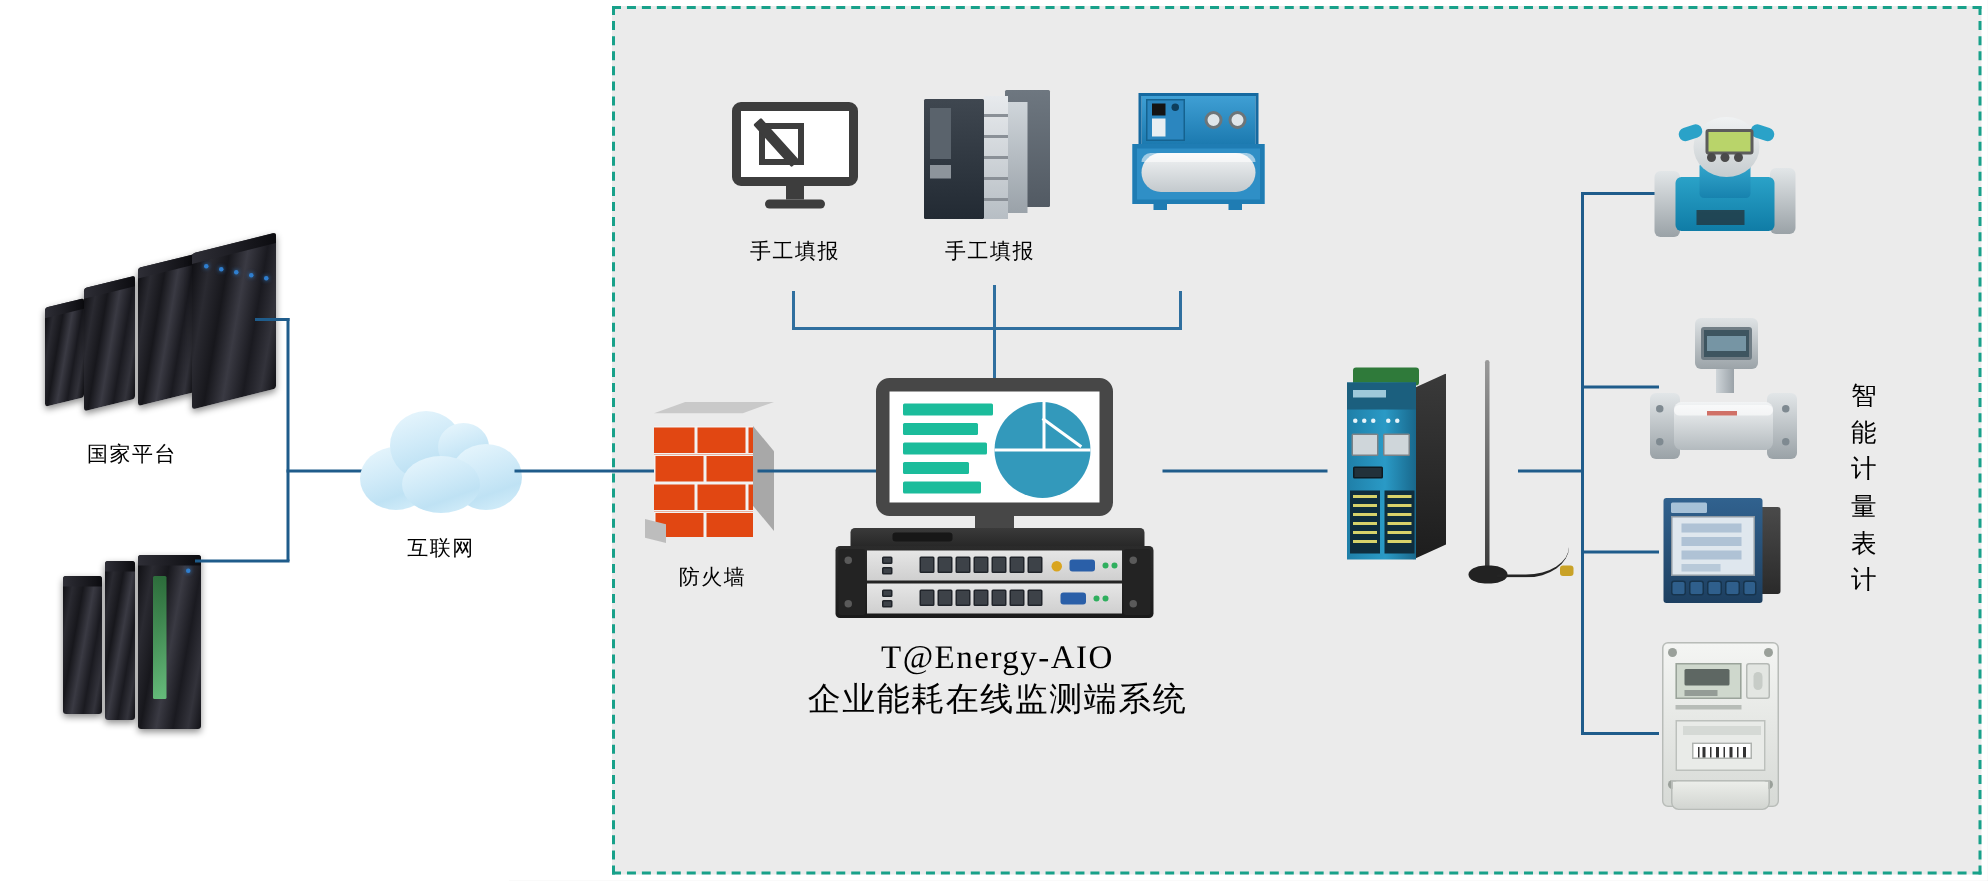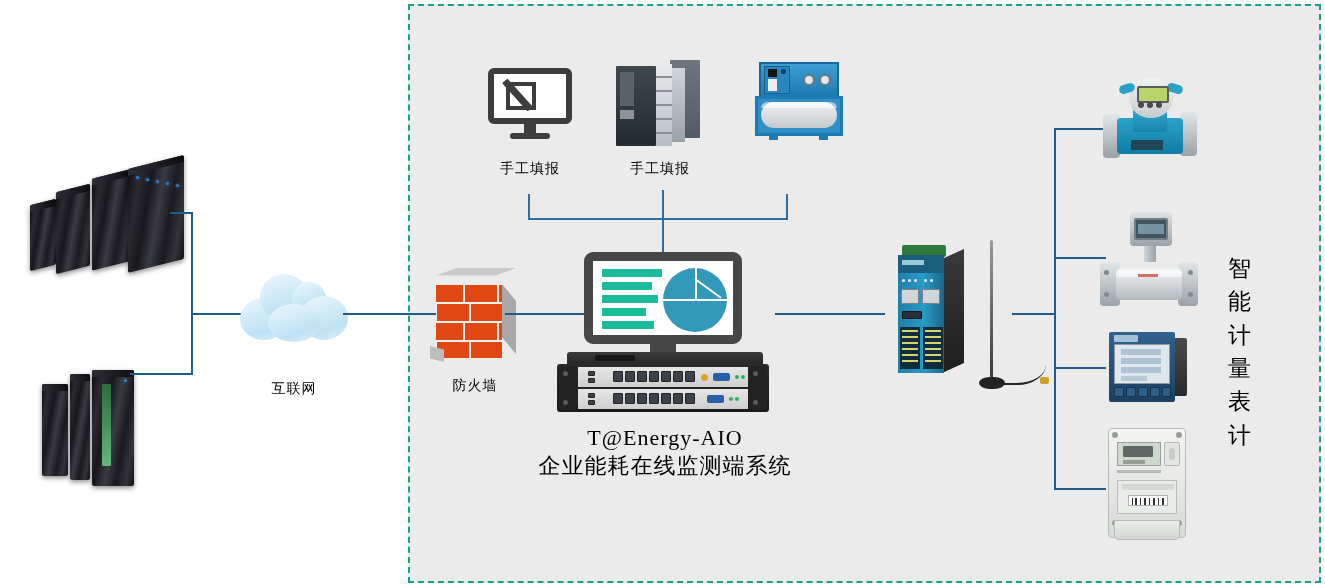--- a/index.html
+++ b/index.html
@@ -16,22 +16,22 @@
   
   .ln{position:absolute;background:#1f5c8b;}
   .lnh{height:2px;}
   .lnv{width:2px;}
   .ln-blue{background:#2f6f9f;}
 
   
   .lbl{position:absolute;color:#000;text-align:center;line-height:1.22;
        font-size:14px;letter-spacing:1px;white-space:pre-line;}
   .lbl-lg{font-size:22px;}
-  .vlbl{position:absolute;color:#000;font-size:23px;line-height:1.45;
-        width:30px;text-align:left;letter-spacing:1px;}
+  .vlbl{position:absolute;color:#000;font-size:17px;line-height:1.45;
+        width:30px;text-align:center;letter-spacing:1px;}
 
   
 
   
   .srvcluster{position:absolute;}
   .rack{position:absolute;border-radius:2px;
         background:linear-gradient(100deg,#0d0d11 0%,#2a2a31 18%,#17171c 35%,
                    #3a3a43 52%,#1a1a20 70%,#33333b 86%,#121217 100%);
         box-shadow:0 2px 5px rgba(0,0,0,.45);}
   .rack:before{content:"";position:absolute;left:0;right:0;top:0;height:7px;
@@ -121,20 +121,21 @@
     <div class="rack skew" style="left:22px;top:42px;width:26px;height:66px;"></div>
     <div class="rack skew" style="left:48px;top:28px;width:34px;height:82px;"></div>
     <div class="rack skew" style="left:84px;top:14px;width:38px;height:92px;"></div>
     <div class="rack skew" style="left:120px;top:2px;width:56px;height:104px;"></div>
     <div class="rack-led" style="left:128px;top:16px;"></div>
     <div class="rack-led" style="left:138px;top:18px;"></div>
     <div class="rack-led" style="left:148px;top:20px;"></div>
     <div class="rack-led" style="left:158px;top:22px;"></div>
     <div class="rack-led" style="left:168px;top:24px;"></div>
   </div>
+  <div class="lbl" style="left:18px;top:295px;width:140px;">国家平台</div>
 
   <div class="srvcluster" style="left:38px;top:370px;width:120px;height:120px;">
     <div class="rack" style="left:4px;top:14px;width:26px;height:92px;"></div>
     <div class="rack" style="left:32px;top:4px;width:20px;height:106px;"></div>
     <div class="rack" style="left:54px;top:0px;width:42px;height:116px;"></div>
     <div style="position:absolute;left:64px;top:14px;width:9px;height:82px;
                 background:linear-gradient(180deg,#2f7a3f,#6dd184);opacity:.85;border-radius:1px;"></div>
     <div class="rack-led" style="left:86px;top:9px;"></div>
   </div>
 
@@ -143,21 +144,21 @@
   <div class="ln lnh" style="left:130px;top:373px;width:63px;"></div>
   <div class="ln lnh" style="left:191px;top:313px;width:56px;"></div>
 
   <div class="cloud" style="left:238px;top:268px;width:112px;height:76px;">
     <b style="left:2px;top:30px;width:48px;height:42px;"></b>
     <b style="left:22px;top:6px;width:48px;height:46px;"></b>
     <b style="left:54px;top:14px;width:34px;height:32px;"></b>
     <b style="left:62px;top:28px;width:48px;height:44px;"></b>
     <b style="left:30px;top:36px;width:52px;height:38px;"></b>
   </div>
-  <div class="lbl" style="left:234px;top:380px;width:120px;">互联网</div>
+  <div class="lbl" style="left:234px;top:358px;width:120px;">互联网</div>
 
   <div class="ln lnh" style="left:343px;top:313px;width:130px;"></div>
 
   <div class="fw" style="left:430px;top:268px;width:92px;height:94px;">
     <div class="fw-top" style="left:6px;top:0px;width:80px;height:22px;"></div>
     <div class="fw-side" style="left:72px;top:16px;width:14px;height:70px;"></div>
     <div class="fw-face" style="left:6px;top:16px;width:66px;height:74px;">
       <div class="brick" style="left:-6px;top:0px;width:34px;height:19px;"></div>
       <div class="brick" style="left:28px;top:0px;width:34px;height:19px;"></div>
       <div class="brick" style="left:62px;top:0px;width:20px;height:19px;"></div>

